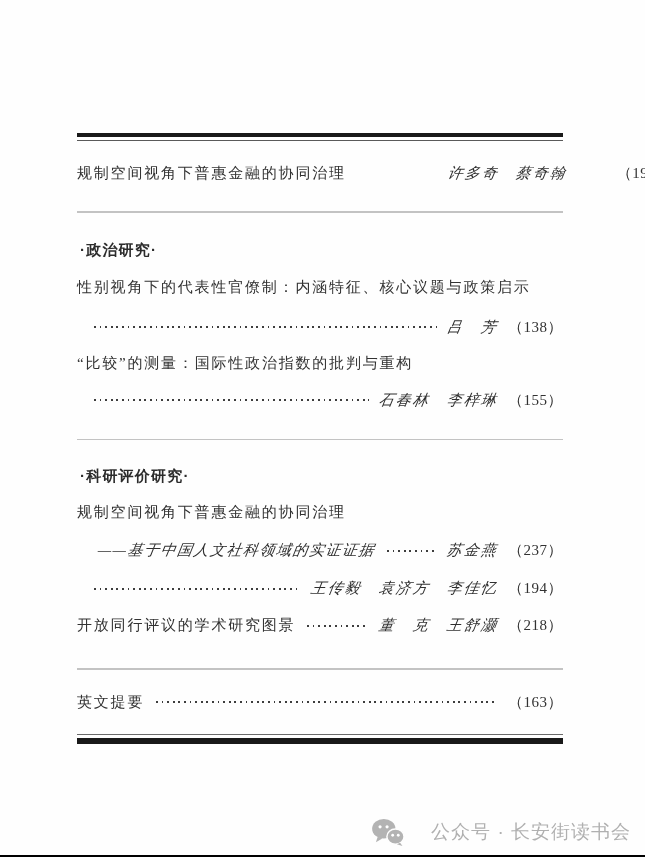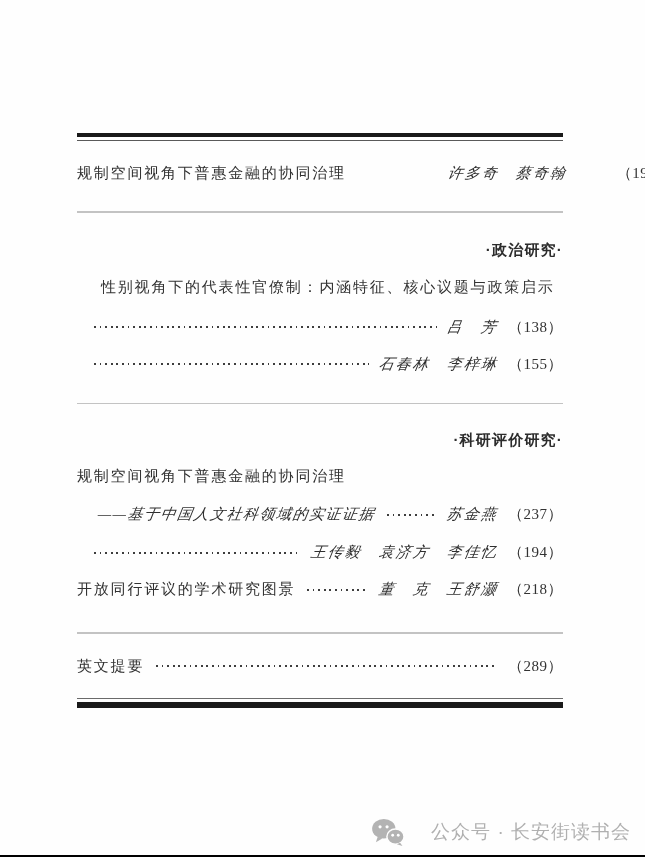--- a/index.html
+++ b/index.html
@@ -26,21 +26,21 @@
   .rule-double-bottom .thick{margin-top:3px;height:6px;background:#191919;}
   
   .row{
     display:flex;align-items:baseline;
     font-size:15px;line-height:21px;
     letter-spacing:1.8px;white-space:nowrap;
   }
   .section{
     font-family:"Liberation Sans","DejaVu Sans",sans-serif;
     font-weight:bold;color:#2c2c2c;
-    letter-spacing:1.2px;padding-left:3px;justify-content:flex-end;
+    letter-spacing:1.2px;padding-left:3px;
   }
   .indent1{padding-left:15px;}
   .indent2{padding-left:21px;}
   .lead{
     flex:1;align-self:center;height:2px;
     margin:0 10px 0 12px;
     background:repeating-linear-gradient(90deg,#3d3d3d 0 1.8px,transparent 1.8px 5.6px);
   }
   .lead.from-start{margin-left:2px;}
   .authors{
@@ -56,21 +56,21 @@
     font-style:italic;
     transform:skewX(-9deg);
     letter-spacing:1.5px;
     color:#2f2f2f;
   }
   .pagenum{letter-spacing:0.5px;}
   
   .m-entry118{margin-top:22px;gap:40px;}
   .m-div1{margin-top:27px;}
   .m-sec1{margin-top:26px;}
-  .m-138a{margin-top:17px;margin-left:24px;}
+  .m-138a{margin-top:17px;}
   .m-138b{margin-top:19px;}
   .m-155a{margin-top:15px;}
   .m-155b{margin-top:16px;}
   .m-div2{margin-top:28px;}
   .m-sec2{margin-top:25px;}
   .m-178a{margin-top:16px;}
   .m-178b{margin-top:17px;}
   .m-194a{margin-top:16px;}
   .m-194b{margin-top:17px;}
   .m-218{margin-top:16px;}
@@ -112,20 +112,23 @@
 
     <div class="row m-138a">
       <span>性别视角下的代表性官僚制：内涵特征、核心议题与政策启示</span>
     </div>
     <div class="row m-138b indent1">
       <span class="lead from-start"></span>
       <span class="authors">吕　芳</span>
       <span class="pagenum">（138）</span>
     </div>
 
+    <div class="row m-155a">
+      <span>“比较”的测量：国际性政治指数的批判与重构</span>
+    </div>
     <div class="row m-155b indent1">
       <span class="lead from-start"></span>
       <span class="authors">石春林　李梓琳</span>
       <span class="pagenum">（155）</span>
     </div>
 
     <div class="divider m-div2"></div>
 
     <div class="row section m-sec2">
       <span>·科研评价研究·</span>
@@ -152,21 +155,21 @@
       <span class="lead"></span>
       <span class="authors">董　克　王舒灏</span>
       <span class="pagenum">（218）</span>
     </div>
 
     <div class="divider m-div3"></div>
 
     <div class="row m-241">
       <span>英文提要</span>
       <span class="lead"></span>
-      <span class="pagenum">（289）</span>
+      <span class="pagenum">（163）</span>
     </div>
 
     <div class="rule-double-bottom m-bottomrule">
       <div class="thin"></div>
       <div class="thick"></div>
     </div>
 
   </div>
 
   <div class="watermark">

